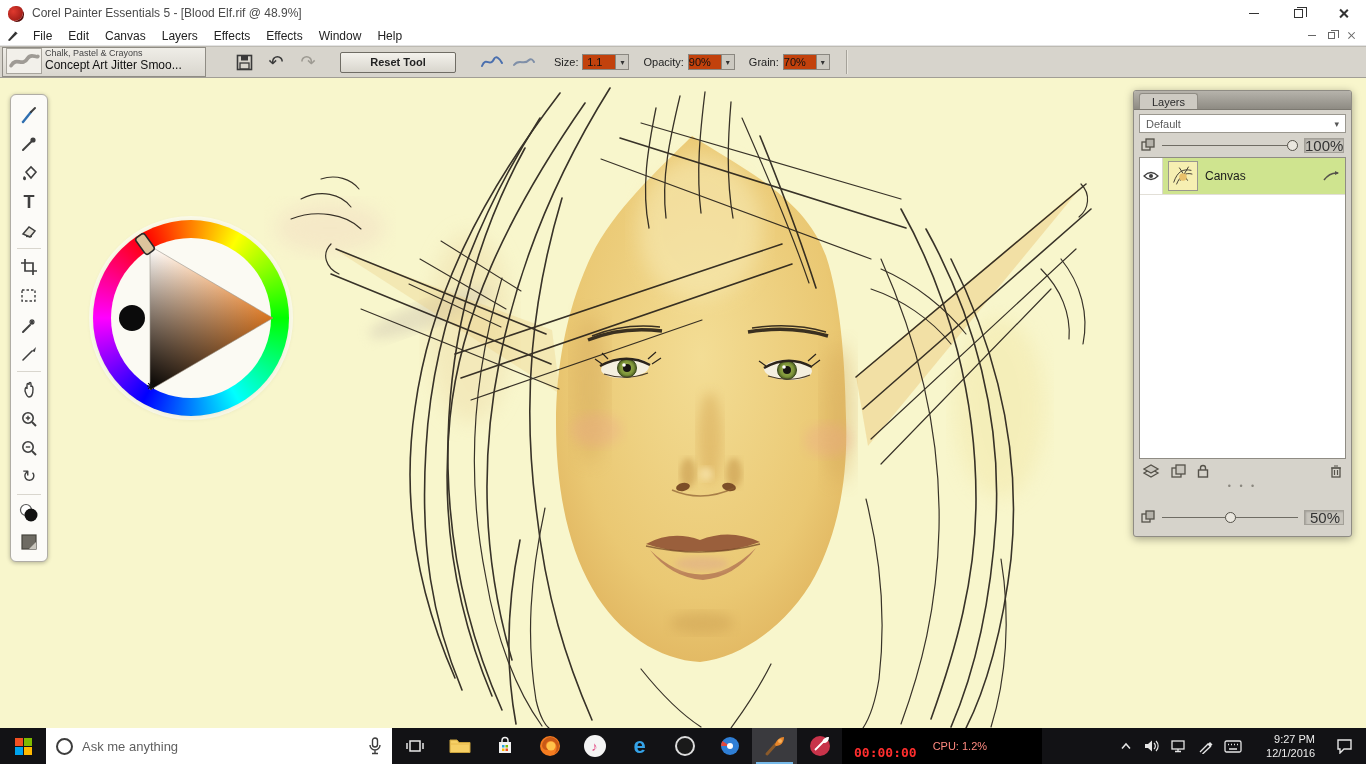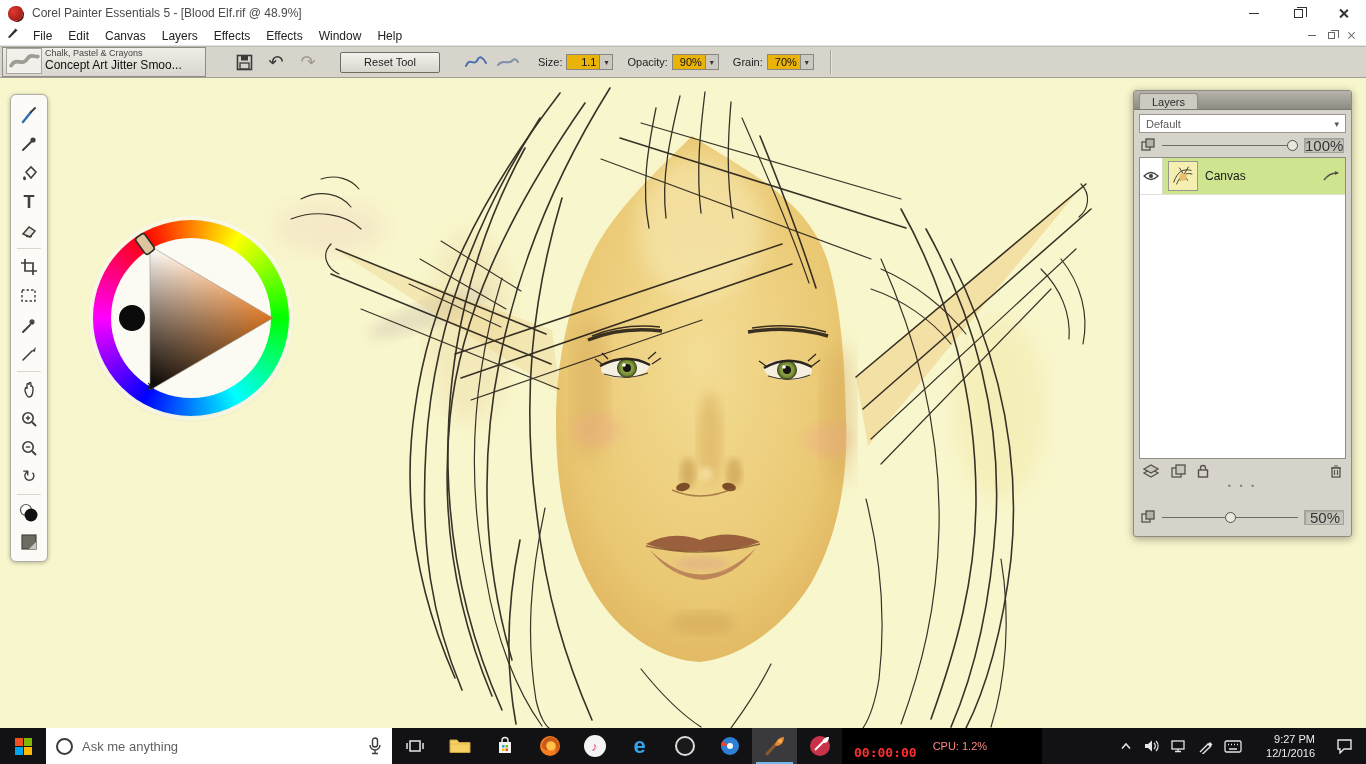--- a/index.html
+++ b/index.html
@@ -14,45 +14,45 @@
   .win-controls { margin-left:auto; display:flex; height:26px; }
   .win-btn { width:45px; height:26px; display:flex; align-items:center; justify-content:center; }
   .wb-min { width:10px; height:1px; background:#333; }
   .wb-restore { width:9px; height:9px; border:1px solid #333; position:relative; }
   .wb-restore:before { content:""; position:absolute; left:2px; top:-3px; width:9px; height:9px; border:1px solid #333; border-left:none; border-bottom:none; }
   .wb-close { position:relative; width:11px; height:11px; }
   .wb-close:before,.wb-close:after { content:""; position:absolute; left:5px; top:0; width:1.5px; height:11px; background:#333; }
   .wb-close:before { transform:rotate(45deg); } .wb-close:after { transform:rotate(-45deg); }
 
   
-  .menubar { position:absolute; left:0; top:26px; width:1366px; height:20px; background:#fff; display:flex; border-bottom:1px solid #e3e3e3; }
+  .menubar { position:absolute; left:0; top:26px; width:1366px; height:20px; background:#fff; display:flex; align-items:center; border-bottom:1px solid #e3e3e3; }
   .menu-app-glyph { width:13px; height:13px; margin:0 6px 0 6px; }
   .menu-item { padding:0 8px; font-size:12px; color:#222; line-height:20px; }
   .mdi-controls { margin-left:auto; display:flex; align-items:center; gap:12px; padding-right:10px; }
   .mdi-min { width:8px; height:1px; background:#666; }
   .mdi-restore { width:7px; height:7px; border:1px solid #666; position:relative; }
   .mdi-restore:before { content:""; position:absolute; left:2px; top:-3px; width:7px; height:7px; border:1px solid #666; border-left:none; border-bottom:none; }
   .mdi-close { position:relative; width:9px; height:9px; }
   .mdi-close:before,.mdi-close:after { content:""; position:absolute; left:4px; top:0; width:1.2px; height:9px; background:#666; }
   .mdi-close:before { transform:rotate(45deg); } .mdi-close:after { transform:rotate(-45deg); }
 
   
   .toolbar { position:absolute; left:0; top:46px; width:1366px; height:32px; background:#d7d4cc; border-top:1px solid #bdbab2; border-bottom:1px solid #a19e96; display:flex; align-items:center; }
   .brush-selector { width:204px; height:30px; margin-left:2px; background:linear-gradient(#efede7,#d9d6ce); border:1px solid #8f8c84; display:flex; align-items:flex-start; }
   .brush-preview { width:36px; height:26px; margin:0 3px; background:#f2f0ea; border:1px solid #a8a59d; }
   .brush-text { display:flex; flex-direction:column; justify-content:center; overflow:hidden; }
   .brush-cat { font-size:9px; color:#444; white-space:nowrap; }
   .brush-name { font-size:12px; color:#111; white-space:nowrap; }
   .tb-btn { width:32px; height:26px; display:flex; align-items:center; justify-content:center; }
   .tb-glyph { font-size:18px; color:#3a3a3a; line-height:1; }
   .tb-glyph.disabled { color:#9d9a92; }
-  .reset-btn { width:100px; height:21px; margin:0 6px; background:linear-gradient(#f4f2ec,#d8d5cd); border:1px solid #6f6c64; border-radius:2px; font-size:11px; color:#222; display:flex; align-items:center; justify-content:center; }
+  .reset-btn { width:116px; height:21px; margin:0 6px; background:linear-gradient(#f4f2ec,#d8d5cd); border:1px solid #6f6c64; border-radius:2px; font-size:11px; color:#222; display:flex; align-items:center; justify-content:center;font-weight:bold; }
   .tb-group { display:flex; align-items:center; margin-left:14px; }
   .tb-label { font-size:11px; color:#222; margin-right:4px; }
-  .tb-valuebox { width:34px; height:16px; background:#eab308; border:1px solid #8a8780; font-size:11px; color:#111; text-align:right; padding-right:3px; line-height:14px; }
+  .tb-valuebox { width:34px; height:16px; background:#c2410c; border:1px solid #8a8780; font-size:11px; color:#111; text-align:right; padding-right:13px; line-height:14px; }
   .tb-spin { width:13px; height:16px; background:#ccc9c1; border:1px solid #8a8780; border-left:none; font-size:8px; color:#333; display:flex; align-items:center; justify-content:center; }
   .tb-divider { width:1px; height:24px; background:#a5a29a; margin-left:16px; box-shadow:1px 0 0 #e8e5dd; }
   .sp-22 { width:22px; } .sp-10 { width:10px; } .sp-14 { width:14px; }
 
   
   .workspace { position:absolute; left:0; top:78px; width:1366px; height:650px; background:#f8f6cc; overflow:hidden; }
   .painting { position:absolute; left:0; top:0; width:1366px; height:650px; }
 
   
   .toolbox { position:absolute; left:10px; top:16px; width:38px; background:#fcfbf8; border:1px solid #b0ada5; border-radius:6px; box-shadow:0 1px 4px rgba(0,0,0,.28); display:flex; flex-direction:column; align-items:center; padding:5px 0; }

